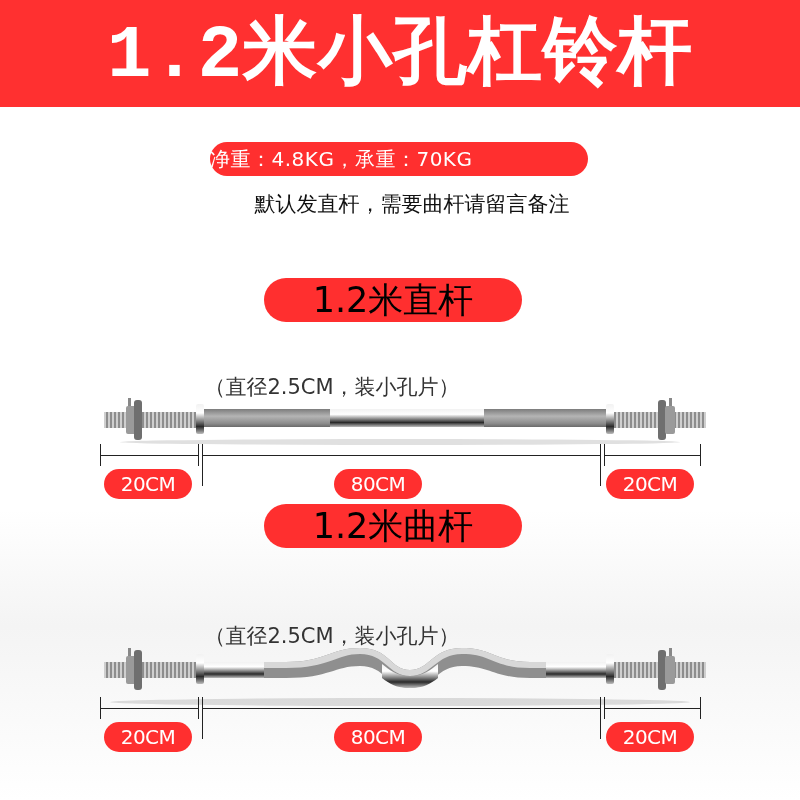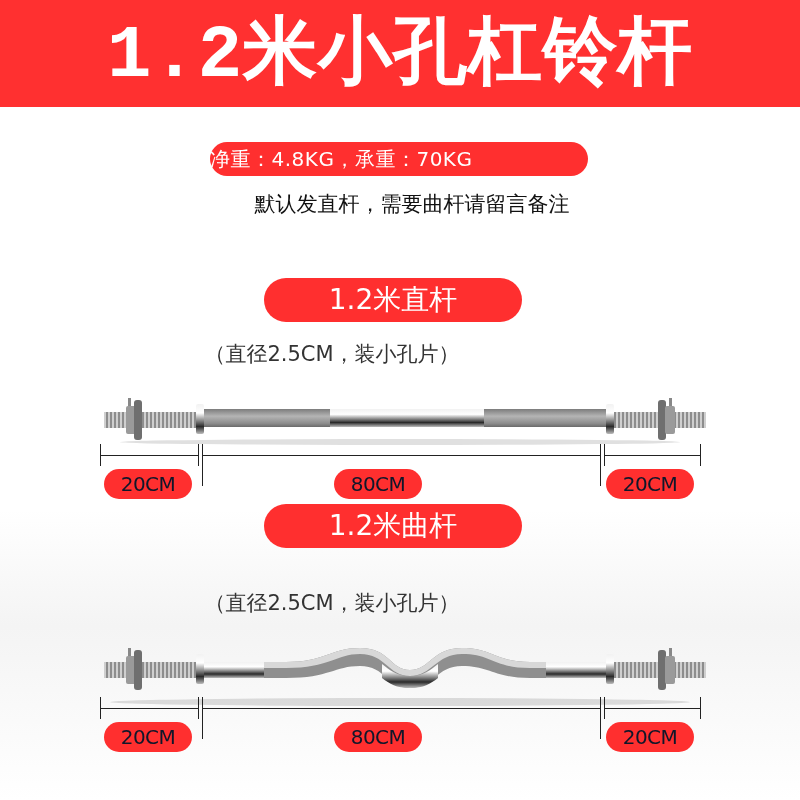--- a/index.html
+++ b/index.html
@@ -25,34 +25,34 @@
   .note {
     position: absolute; left: 12px; top: 190px; width: 800px; text-align: center;
     font-size: 21px; color: #111111;
   }
 
   .section-pill {
     position: absolute; left: 264px; width: 258px; height: 44px;
     background: #ff2f2f; border-radius: 22px;
     display: flex; align-items: center; justify-content: center;
   }
-  .section-pill span { color: #ffffff; font-size: 28px; }
+  .section-pill span { color: #000000; font-size: 35px; }
   .sub {
     position: absolute; left: 0; width: 664px; text-align: center;
-    font-size: 21px; color: #333333;
+    font-size: 21px; color: #333333; margin-top: 33px;
   }
 
   .bar-area { position: absolute; left: 90px; width: 620px; height: 60px; }
 
   .dim-row { position: absolute; left: 0; width: 800px; height: 40px; }
   .dim-line { position: absolute; height: 1px; background: #222; }
   .dim-tick { position: absolute; width: 1px; background: #222; }
   .dim-label {
     position: absolute; height: 30px; background: #ff2f2f; border-radius: 15px;
-    color: #0f172a; font-size: 20px; display: flex; align-items: center; justify-content: center;
+    color: #ffffff; font-size: 20px; display: flex; align-items: center; justify-content: center;
     letter-spacing: -0.5px;
   }
 
   .gradient-bg {
     position: absolute; left: 0; top: 510px; width: 800px; height: 290px;
     background: linear-gradient(#ffffff, #f4f4f4 40%, #ffffff);
   }
 </style>
 </head>
 <body>

